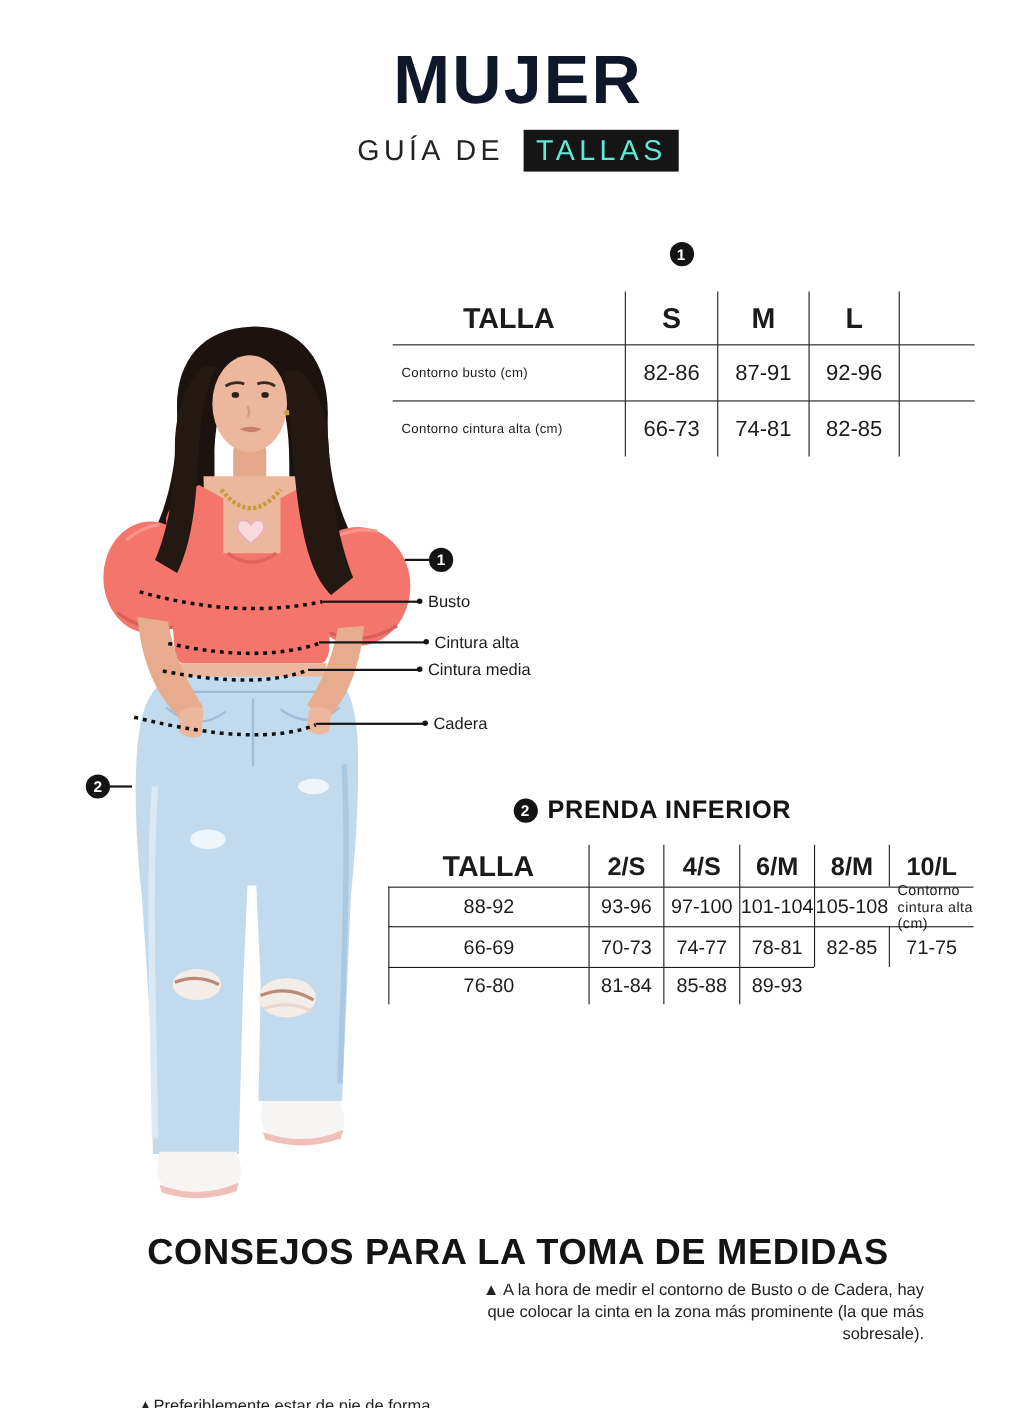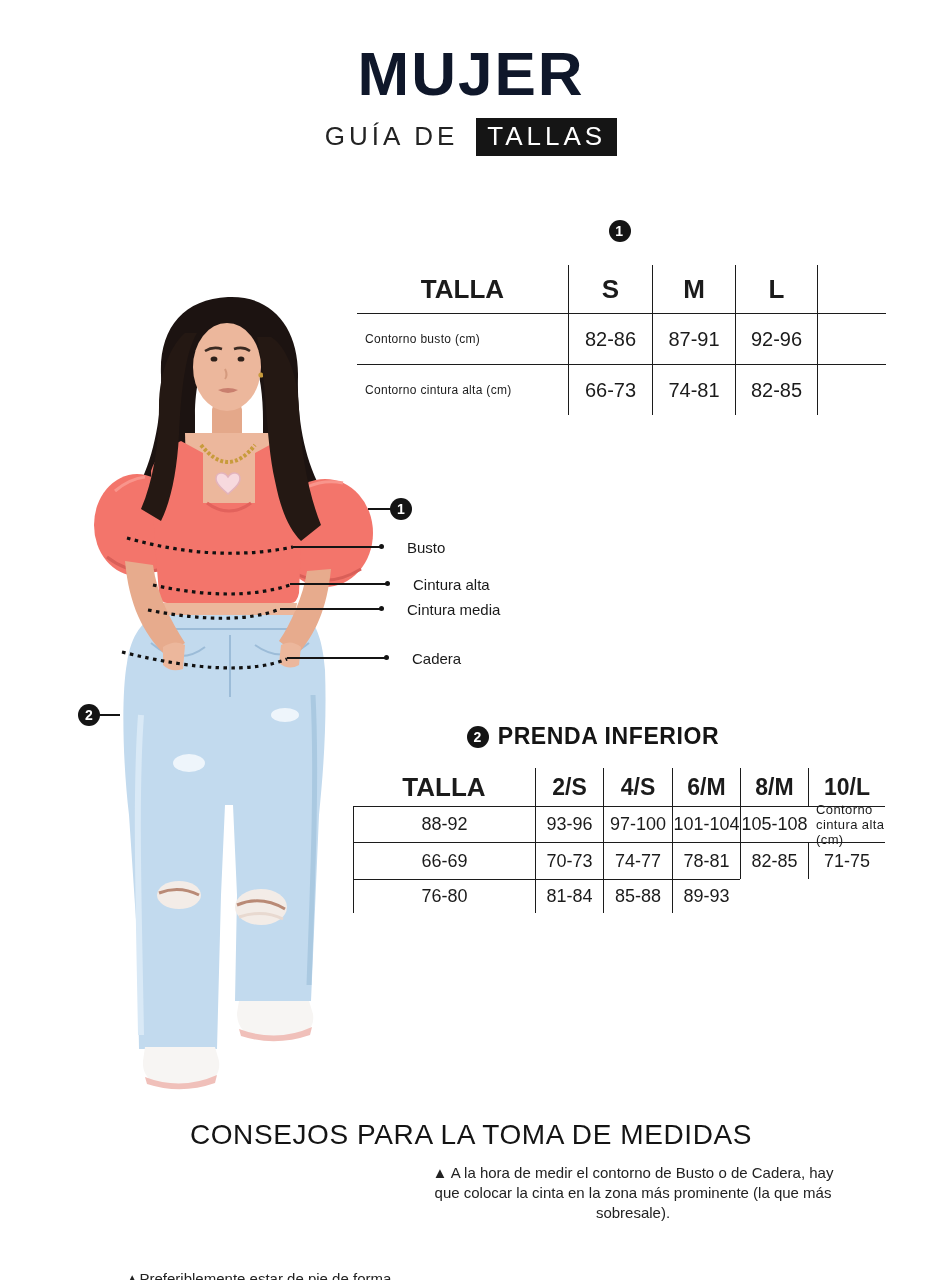--- a/index.html
+++ b/index.html
@@ -5,21 +5,21 @@
   html,body{margin:0;padding:0;background:#ffffff;}
   body{width:942px;height:1280px;position:relative;overflow:hidden;
        font-family:"Liberation Sans",sans-serif;color:#1b1b1b;}
   .abs{position:absolute;}
 
   
   .brand-title{top:38px;left:0;width:942px;text-align:center;
     font-size:62px;font-weight:bold;letter-spacing:2px;color:#0f172a;}
   .brand-sub{top:121px;left:0;width:942px;text-align:center;
     font-size:26px;letter-spacing:4px;color:#232323;}
-  .brand-sub .hl{background:#151515;color:#ffffff;padding:3px 11px 5px 11px;margin-left:18px;}
+  .brand-sub .hl{background:#151515;color:#5eead4;padding:3px 11px 5px 11px;margin-left:18px;}
 
   
   .sec-head{display:flex;align-items:center;justify-content:center;gap:9px;
     font-size:23px;font-weight:bold;letter-spacing:.6px;color:#141414;}
   .marker{width:22px;height:22px;border-radius:50%;background:#141414;color:#fff;
     display:flex;align-items:center;justify-content:center;
     font-size:14px;font-weight:bold;line-height:1;flex:0 0 auto;}
 
   
   .tbl{display:grid;}
@@ -38,28 +38,28 @@
   .t2{left:353px;top:768px;width:532px;height:145px;
       grid-template-columns:182px 68px 69px 68px 68px 77px;
       grid-template-rows:38px 36px 37px 34px;}
   .t2 .size-h{font-size:23px;font-weight:bold;}
   .t2 .lbl{font-size:13px;letter-spacing:.4px;}
   .t2 .val{font-size:18px;}
 
   
   .conn{height:2px;background:#141414;}
   .dot{width:5px;height:5px;border-radius:50%;background:#141414;}
-  .meas-label{font-size:15px;color:#1a1a1a;white-space:nowrap;line-height:15px;margin-left:18px;}
+  .meas-label{font-size:15px;color:#1a1a1a;white-space:nowrap;line-height:15px;}
 
   
   .tips-title{top:1119px;left:0;width:942px;text-align:center;
-    font-size:28px;font-weight:normal;letter-spacing:.6px;color:#141414;}
+    font-size:33px;font-weight:bold;letter-spacing:.6px;color:#141414;}
   .tip{font-size:15px;line-height:1.32;text-align:center;color:#222;}
   .tip1{left:110px;top:1226px;width:296px;margin-top:43px;}
-  .tip2{left:426px;top:1163px;width:414px;}
+  .tip2{left:426px;top:1163px;width:414px;text-align:right;}
 </style>
 </head>
 <body>
 
 <div class="abs brand-title">MUJER</div>
 <div class="abs brand-sub">
   <span>GUÍA DE</span><span class="hl">TALLAS</span>
 </div>
 
 <div class="abs sec-head" style="left:353px;top:220px;width:533px;">

